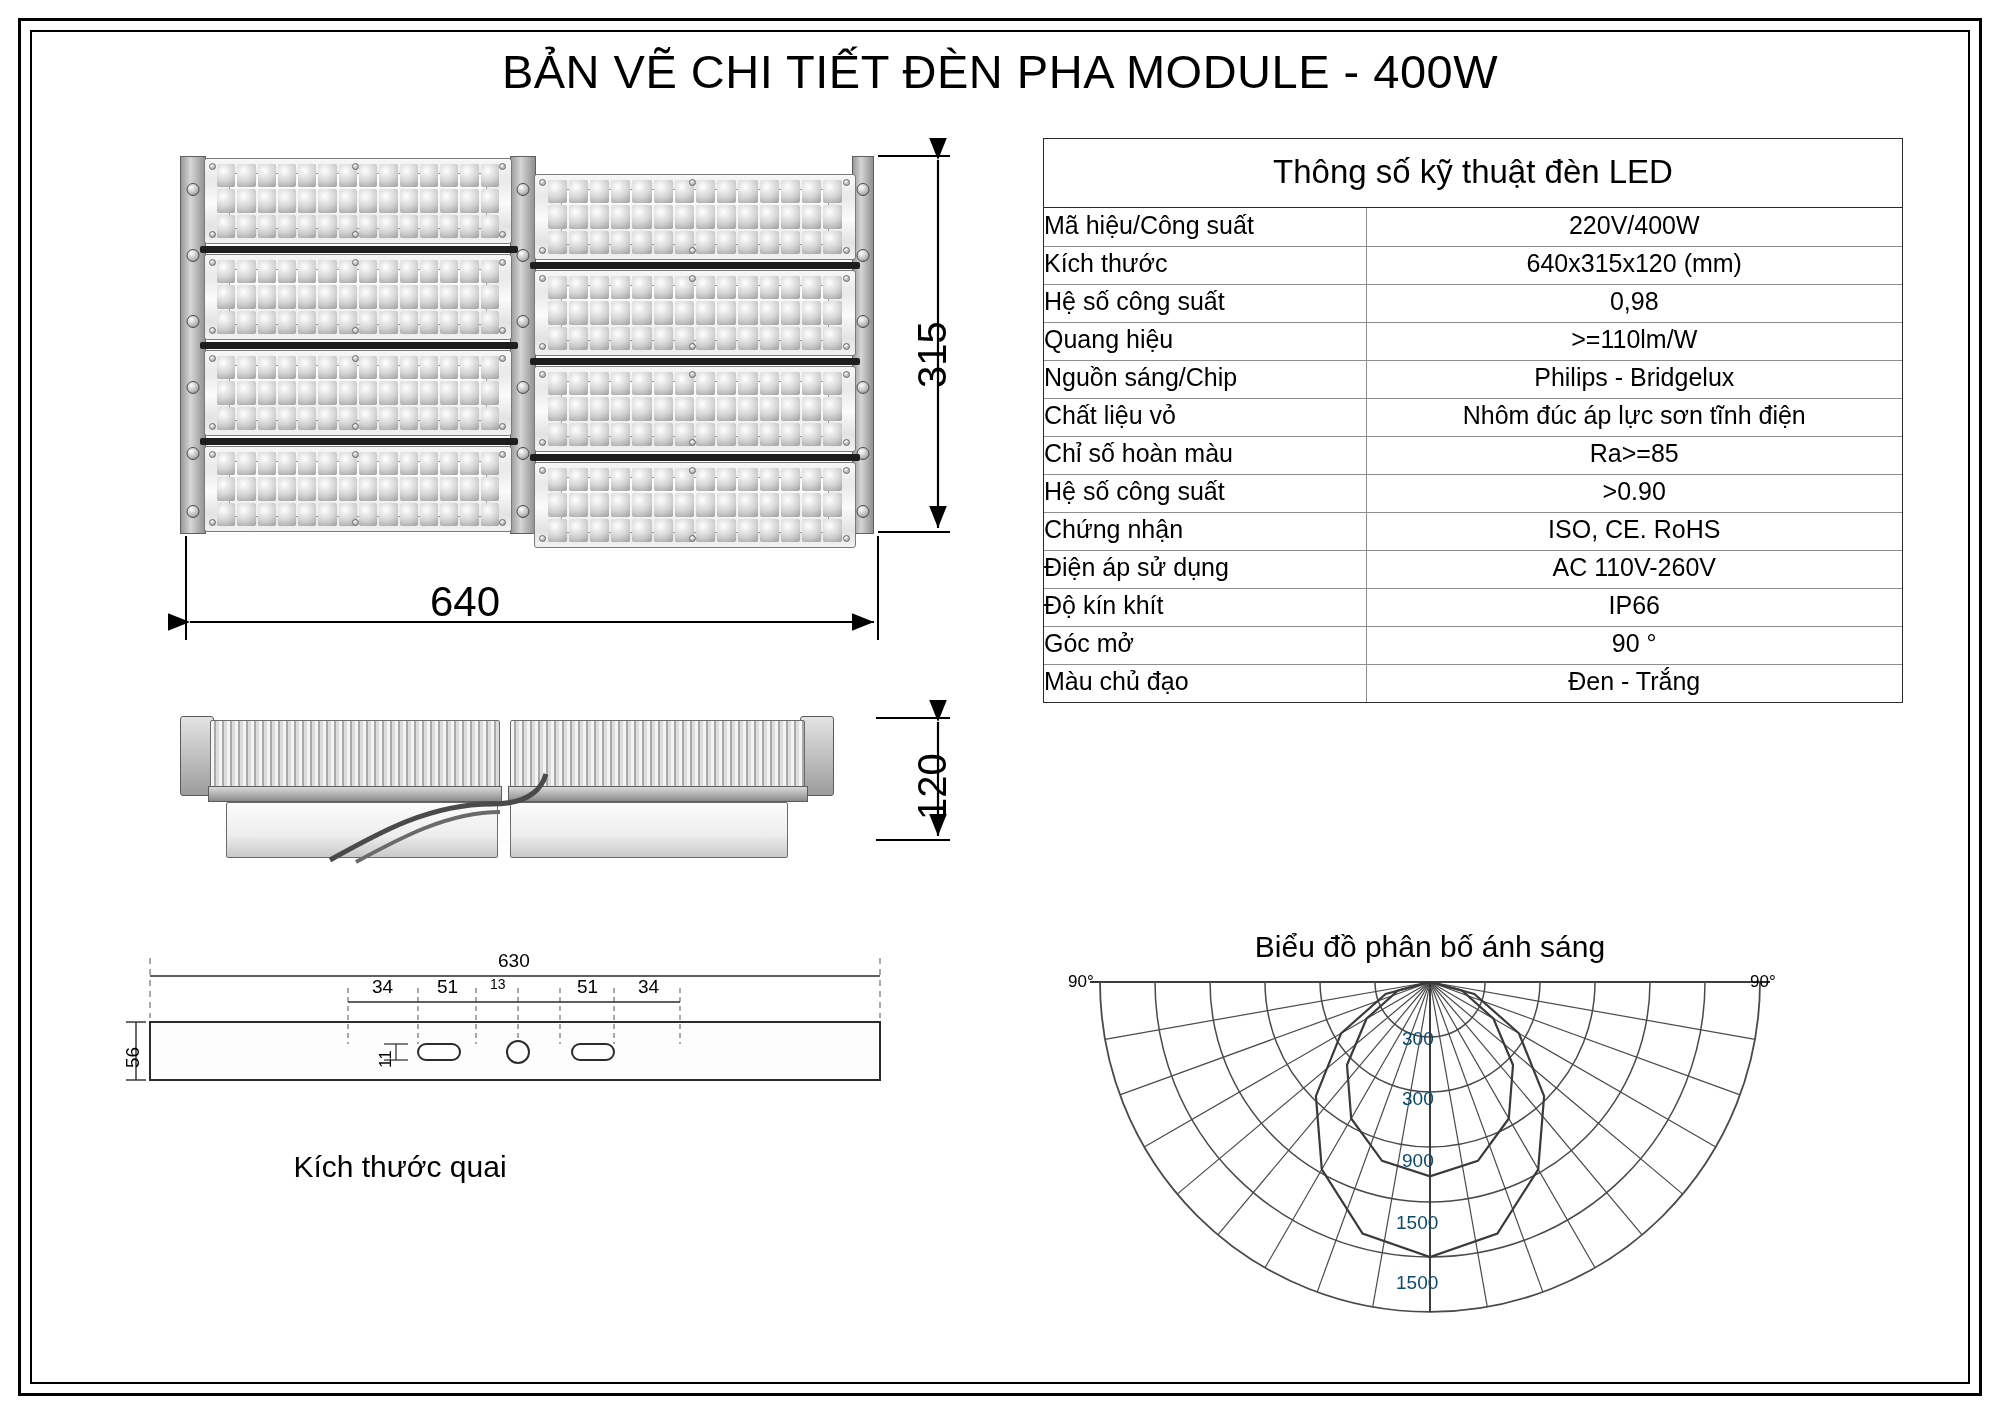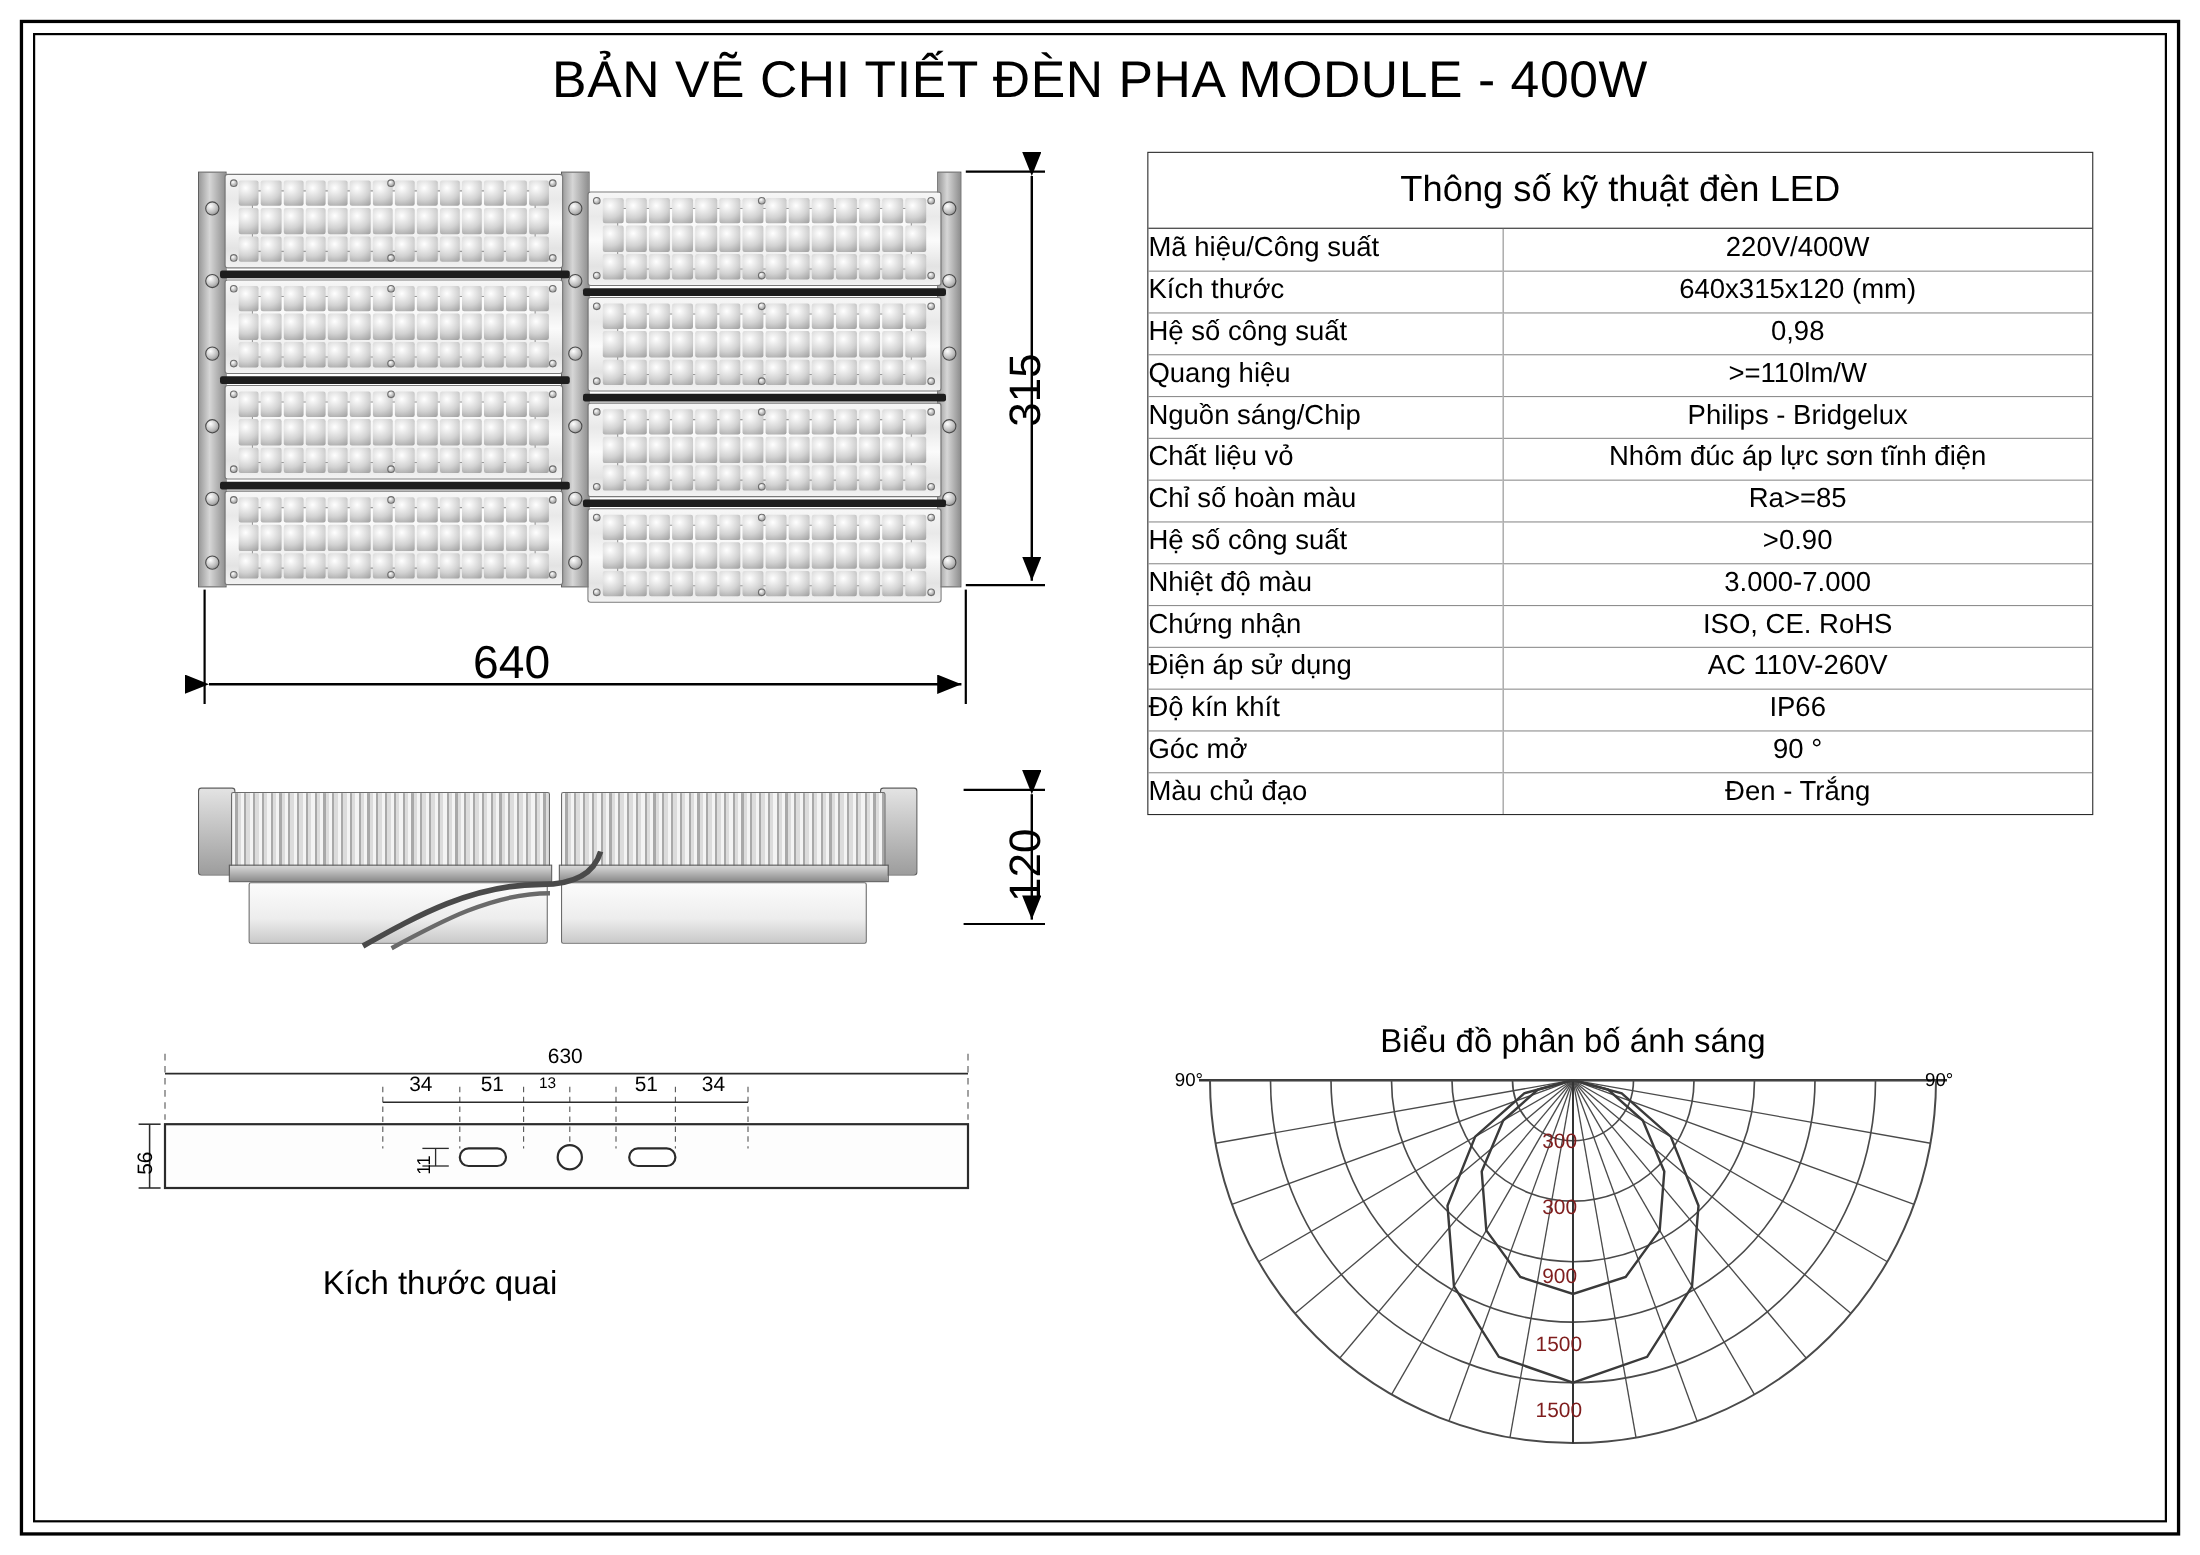--- a/index.html
+++ b/index.html
@@ -231,21 +231,21 @@
     text-align: center;
     font-size: 30px;
   }
   .polar-angle {
     position: absolute;
     font-size: 17px;
   }
   .polar-rlabel {
     position: absolute;
     font-size: 19px;
-    color: #7f1d1d;
+    color: #0c4a6e;
   }
 </style>
 </head>
 <body>
 
 <div id="sheet">
 
   <div class="frame-outer"></div>
   <div class="frame-inner"></div>
 
@@ -808,24 +808,20 @@
             <td class="k">Chất liệu vỏ</td>
             <td class="v">Nhôm đúc áp lực sơn tĩnh điện</td>
           </tr>
           <tr>
             <td class="k">Chỉ số hoàn màu</td>
             <td class="v">Ra&gt;=85</td>
           </tr>
           <tr>
             <td class="k">Hệ số công suất</td>
             <td class="v">&gt;0.90</td>
-          </tr>
-          <tr>
-            <td class="k">Nhiệt độ màu</td>
-            <td class="v">3.000-7.000</td>
           </tr>
           <tr>
             <td class="k">Chứng nhận</td>
             <td class="v">ISO, CE. RoHS</td>
           </tr>
           <tr>
             <td class="k">Điện áp sử dụng</td>
             <td class="v">AC 110V-260V</td>
           </tr>
           <tr>

